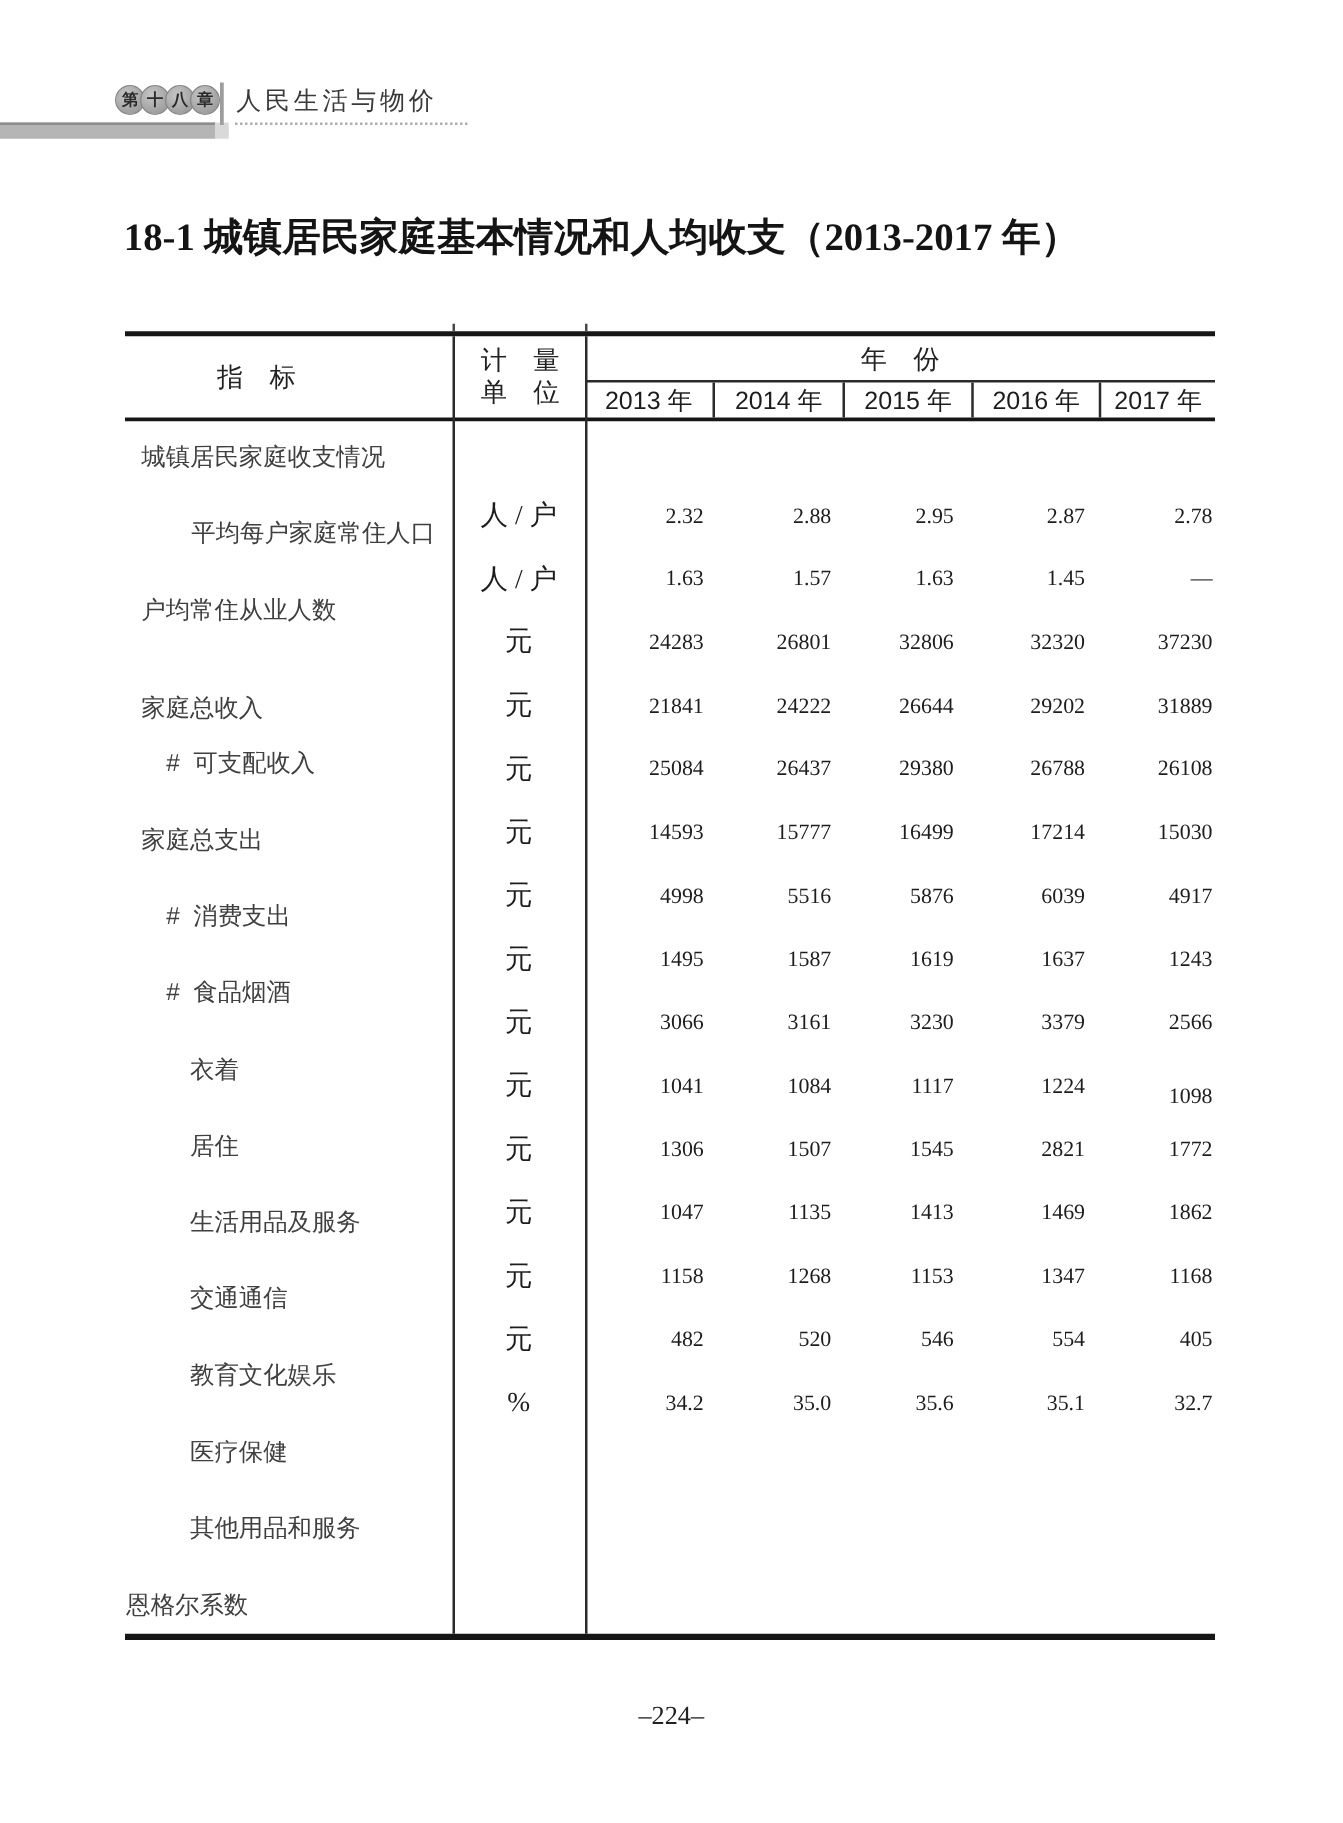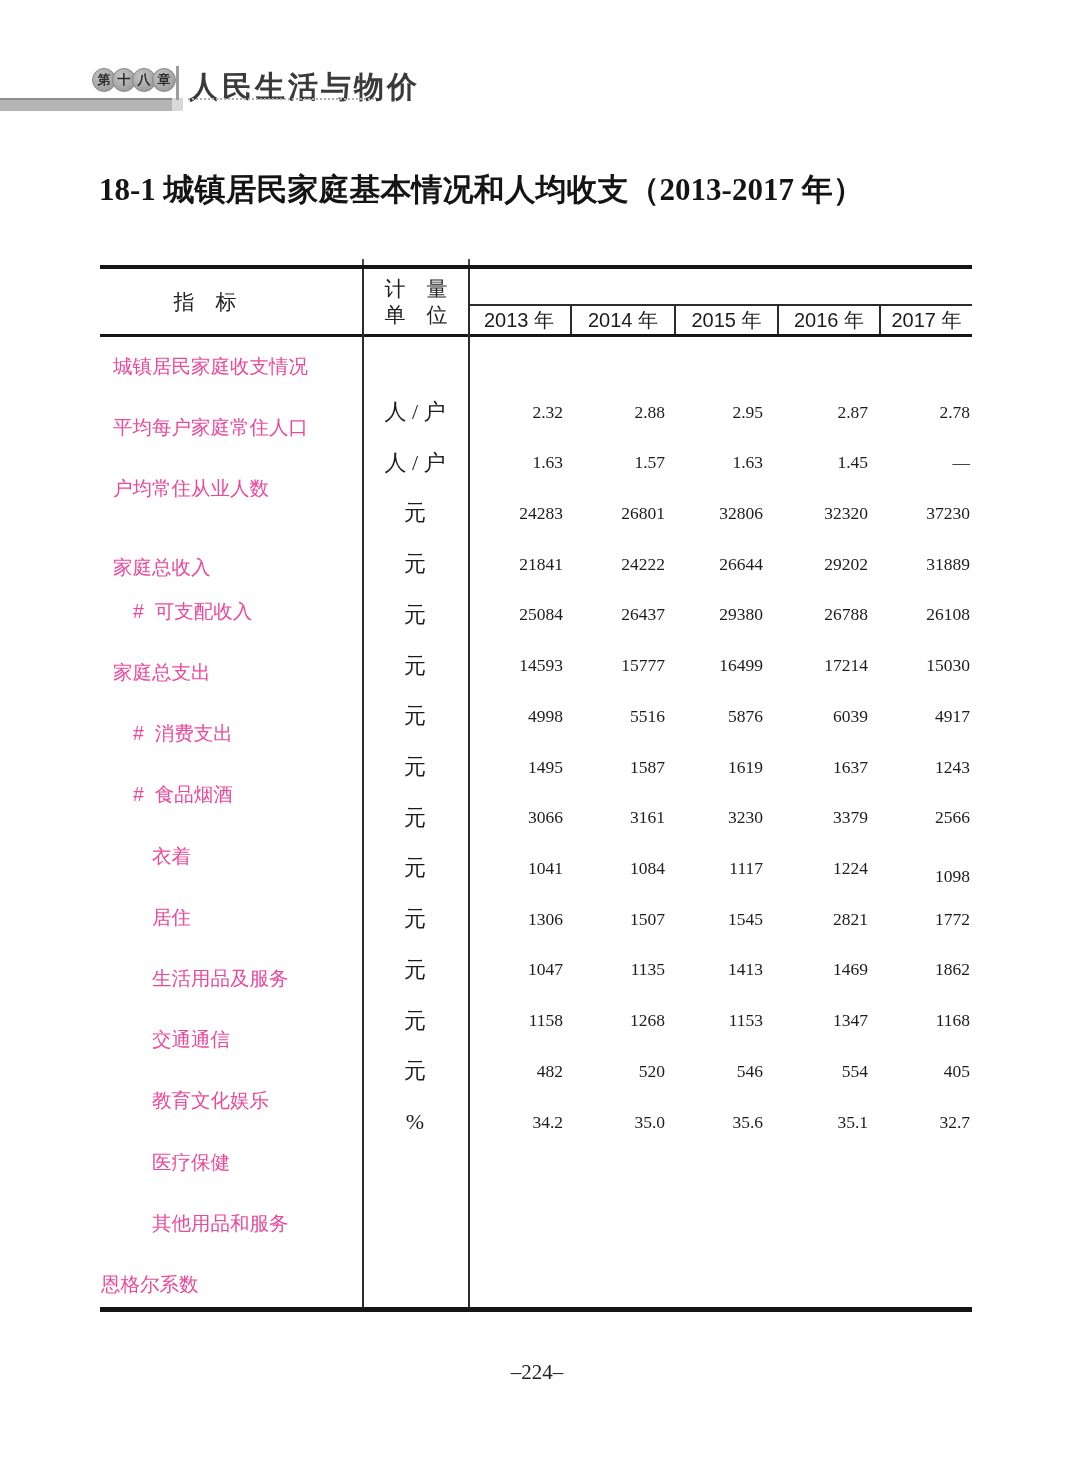--- a/index.html
+++ b/index.html
@@ -14,21 +14,21 @@
     width:24px;height:24px;border-radius:50%;
     background:radial-gradient(circle at 38% 32%, #c7c7c7, #8f8f8f);
     border:1px solid #878787;box-sizing:border-box;
     color:#2b2b2b;font-size:13px;font-weight:bold;
     display:flex;align-items:center;justify-content:center;
     margin-left:-4px;
   }
   .badge-circle:first-child{margin-left:0;}
   .hdr-divider{position:absolute;left:176px;top:66px;width:3px;height:34px;background:#9d9d9d;}
   .hdr-title{
-    position:absolute;left:189px;top:67px;font-size:30px;font-weight:bold;
+    position:absolute;left:189px;top:67px;font-size:20px;font-weight:normal;
     color:#3a3a3a;letter-spacing:3px;white-space:pre;
   }
   .hdr-dotline{position:absolute;left:188px;top:98px;width:186px;border-top:2px dotted #b0b0b0;}
   .hdr-bar{
     position:absolute;left:0;top:98px;width:172px;height:13px;
     background:#b5b5b5;border-top:2px solid #8d8d8d;box-sizing:border-box;
   }
   .hdr-bar-cap{position:absolute;left:172px;top:98px;width:11px;height:13px;background:#d9d9d9;}
   
   .doc-title{
@@ -66,21 +66,21 @@
   }
   .year-cell{
     display:flex;align-items:center;justify-content:center;
     font-size:20px;color:#1c1c1c;
     border-left:2px solid #2b2b2b;box-sizing:border-box;white-space:pre;
   }
   .year-cell:first-child{border-left:none;}
   .t-body{position:absolute;left:0;top:72px;width:872px;height:970px;}
   .ind-label{
     position:absolute;height:24px;line-height:24px;
-    font-size:19.5px;color:#ec4899;white-space:pre;
+    font-size:19.5px;color:#404040;white-space:pre;
   }
   .ind-flush{left:1px;} .ind-base{left:13px;} .ind-hash{left:33px;} .ind-sub{left:52px;}
   .val-row{position:absolute;left:262px;width:610px;height:24px;display:flex;align-items:center;}
   .unit-cell{
     width:106px;text-align:center;
     font-family:"Liberation Serif",serif;font-size:22px;color:#1d1d1d;white-space:pre;
   }
   .val-cell{
     text-align:right;font-family:"Liberation Serif",serif;
     font-size:17.5px;color:#1d1d1d;box-sizing:border-box;
@@ -111,38 +111,39 @@
   <div class="doc-title">18-1 城镇居民家庭基本情况和人均收支（2013-2017 年）</div>
 
   <div class="yb-table">
     <div class="rule-top"></div>
 
     <div class="head-col1">指　标</div>
     <div class="head-col2">
       <span>计　量</span>
       <span>单　位</span>
     </div>
+    <div class="head-years-label">年　份</div>
     <div class="head-years-row">
         <div class="year-cell" style="width: 102px;">2013 年</div>
         <div class="year-cell" style="width: 104px;">2014 年</div>
         <div class="year-cell" style="width: 103px;">2015 年</div>
         <div class="year-cell" style="width: 102px;">2016 年</div>
         <div class="year-cell" style="width: 93px;">2017 年</div>
       </div>
 
     <div class="rule-head"></div>
 
     <div class="vline vline-1"></div>
     <div class="vline vline-2"></div>
     <div class="vstub" style="left:262px"></div>
     <div class="vstub" style="left:368px"></div>
 
     <div class="t-body">
         <div class="ind-label ind-base" style="top: 17px;">城镇居民家庭收支情况</div>
-        <div class="ind-label ind-base" style="top: 78.2px;">平均每户家庭常住人口</div>
+        <div class="ind-label ind-base" style="top: 78.2px; margin-left: 40px;">平均每户家庭常住人口</div>
         <div class="ind-label ind-base" style="top: 139.4px;">户均常住从业人数</div>
         <div class="ind-label ind-base" style="top: 218px;">家庭总收入</div>
         <div class="ind-label ind-hash" style="top: 261.8px;">#  可支配收入</div>
         <div class="ind-label ind-base" style="top: 323px;">家庭总支出</div>
         <div class="ind-label ind-hash" style="top: 384.2px;">#  消费支出</div>
         <div class="ind-label ind-hash" style="top: 445.4px;">#  食品烟酒</div>
         <div class="ind-label ind-sub" style="top: 506.6px;">衣着</div>
         <div class="ind-label ind-sub" style="top: 567.8px;">居住</div>
         <div class="ind-label ind-sub" style="top: 629px;">生活用品及服务</div>
         <div class="ind-label ind-sub" style="top: 690.2px;">交通通信</div>

